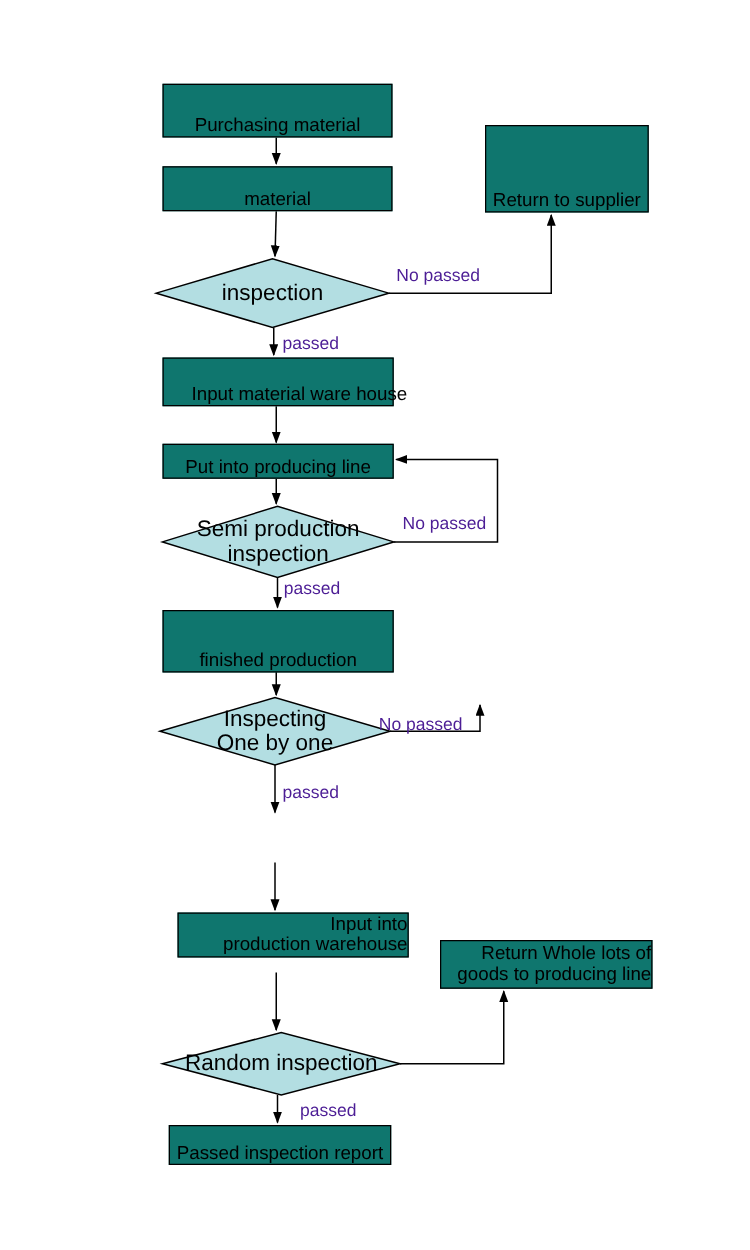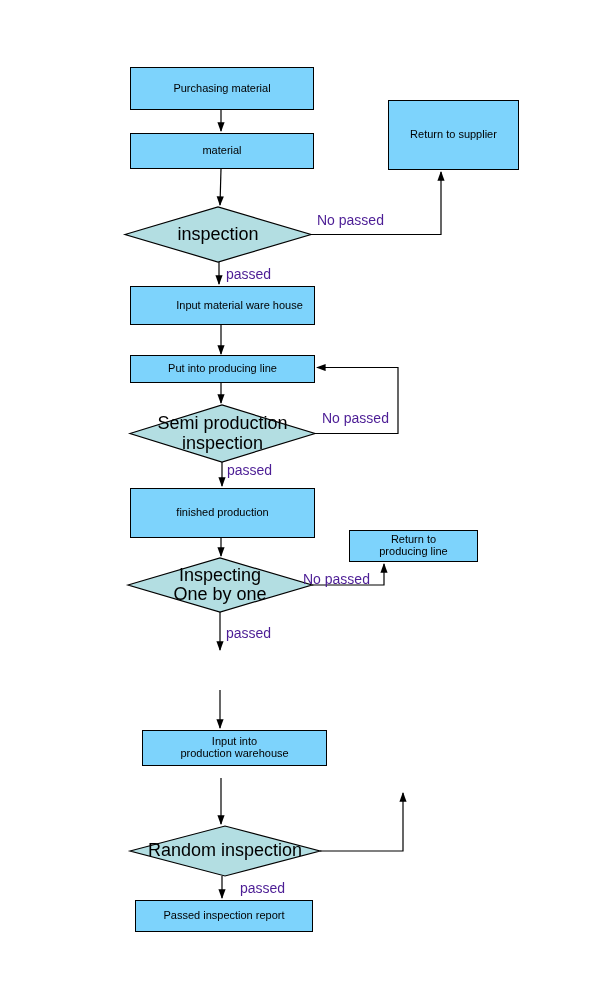--- a/index.html
+++ b/index.html
@@ -29,23 +29,24 @@
     box-sizing: border-box;
     display: flex;
     align-items: center;
     justify-content: center;
     text-align: center;
     color: #000000;
     line-height: 1.08;
     white-space: nowrap;
   }
   .node.process {
-    background: #7dd3fc;
+    background: #0f766e;
     border: 1px solid #000000;
-    font-size: 11px;
+    font-size: 15px;
+    align-items: flex-end;
   }
   .node.decision {
     background: transparent;
     border: none;
     font-size: 18px;
     text-align: right;
   }
   .node.decision .dia-label {
     position: relative;
     z-index: 2;
@@ -144,31 +145,31 @@
 
   <div class="node process" style="left:130px; top:488px; width:185px; height:50px;">
     <span>finished production</span>
   </div>
 
   <div class="node decision" style="left:128px; top:558px; width:184px; height:54px; flex-direction:column;">
     <span class="dia-label">Inspecting</span>
     <span class="dia-label">One by one</span>
   </div>
 
-  <div class="node process" style="left:349px; top:530px; width:129px; height:32px; flex-direction:column;">
-    <span class="overflow-text">Return to</span>
-    <span class="overflow-text">producing line</span>
-  </div>
 
 
   <div class="node process" style="left:142px; top:730px; width:185px; height:36px; flex-direction:column;">
     <span>Input into</span>
     <span>production warehouse</span>
   </div>
 
+  <div class="node process" style="left:352px; top:752px; width:170px; height:39px; flex-direction:column;">
+    <span class="overflow-text">Return Whole lots of</span>
+    <span class="overflow-text">goods to producing line</span>
+  </div>
 
   <div class="node decision" style="left:130px; top:826px; width:190px; height:50px;">
     <span class="dia-label">Random inspection</span>
   </div>
 
   <div class="node process" style="left:135px; top:900px; width:178px; height:32px;">
     <span class="overflow-text">Passed inspection report</span>
   </div>
 
   <div class="edge-label" style="left:317px; top:212px;">No passed</div>

